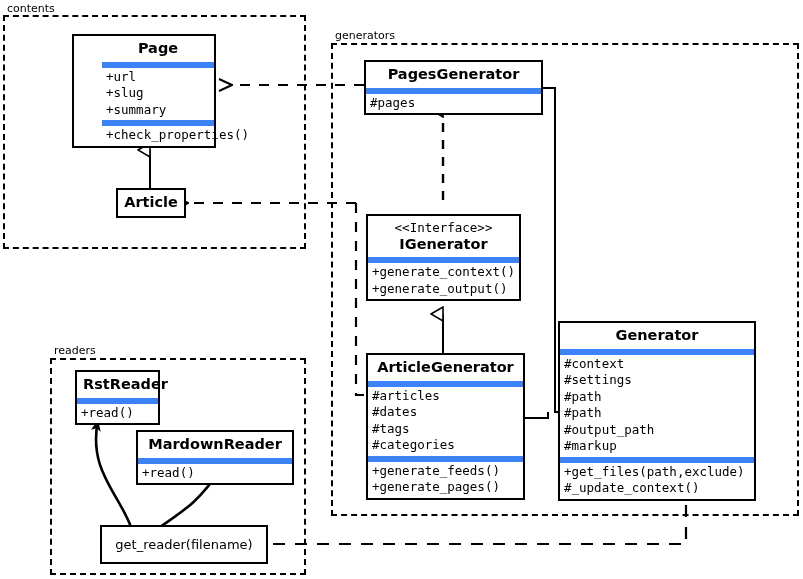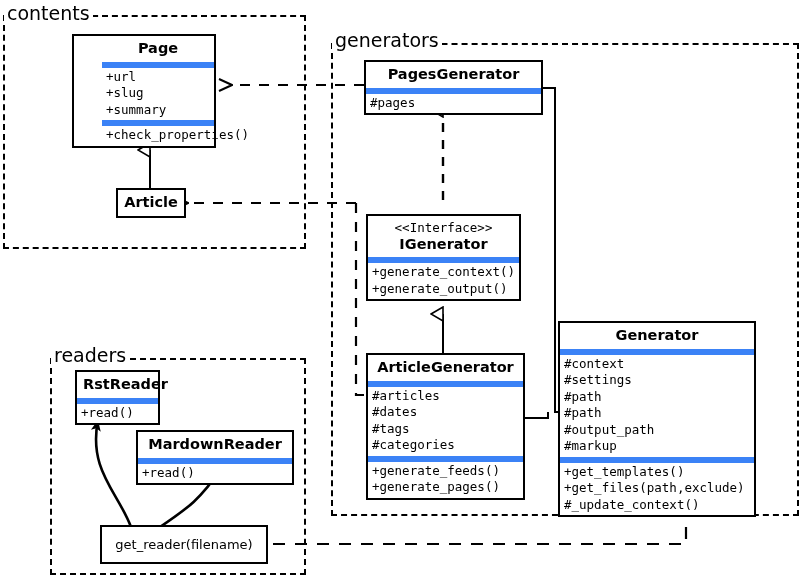--- a/index.html
+++ b/index.html
@@ -27,21 +27,21 @@
   
   .pkg {
     position: absolute;
     box-sizing: border-box;
     border: 2px dashed #000;
     background: transparent;
   }
   .pkg-label {
     position: absolute;
     font-family: "DejaVu Sans", sans-serif;
-    font-size: 19px;
+    font-size: 11px;
     color: #000;
     background: #ffffff;
     padding: 0 3px;
     white-space: nowrap;
   }
 
   
   .cls {
     position: absolute;
     box-sizing: border-box;
@@ -220,21 +220,20 @@
     <div class="name">Generator</div>
     <div class="sep compart">
       <div class="row">#context</div>
       <div class="row">#settings</div>
       <div class="row">#path</div>
       <div class="row">#path</div>
       <div class="row">#output_path</div>
       <div class="row">#markup</div>
     </div>
     <div class="sep compart">
-      <div class="row">+get_templates()</div>
       <div class="row">+get_files(path,exclude)</div>
       <div class="row">#_update_context()</div>
     </div>
   </div>
 
   <div class="cls" style="left:75px; top:370px; width:85px;">
     <div class="name">RstReader</div>
     <div class="sep compart">
       <div class="row">+read()</div>
     </div>

